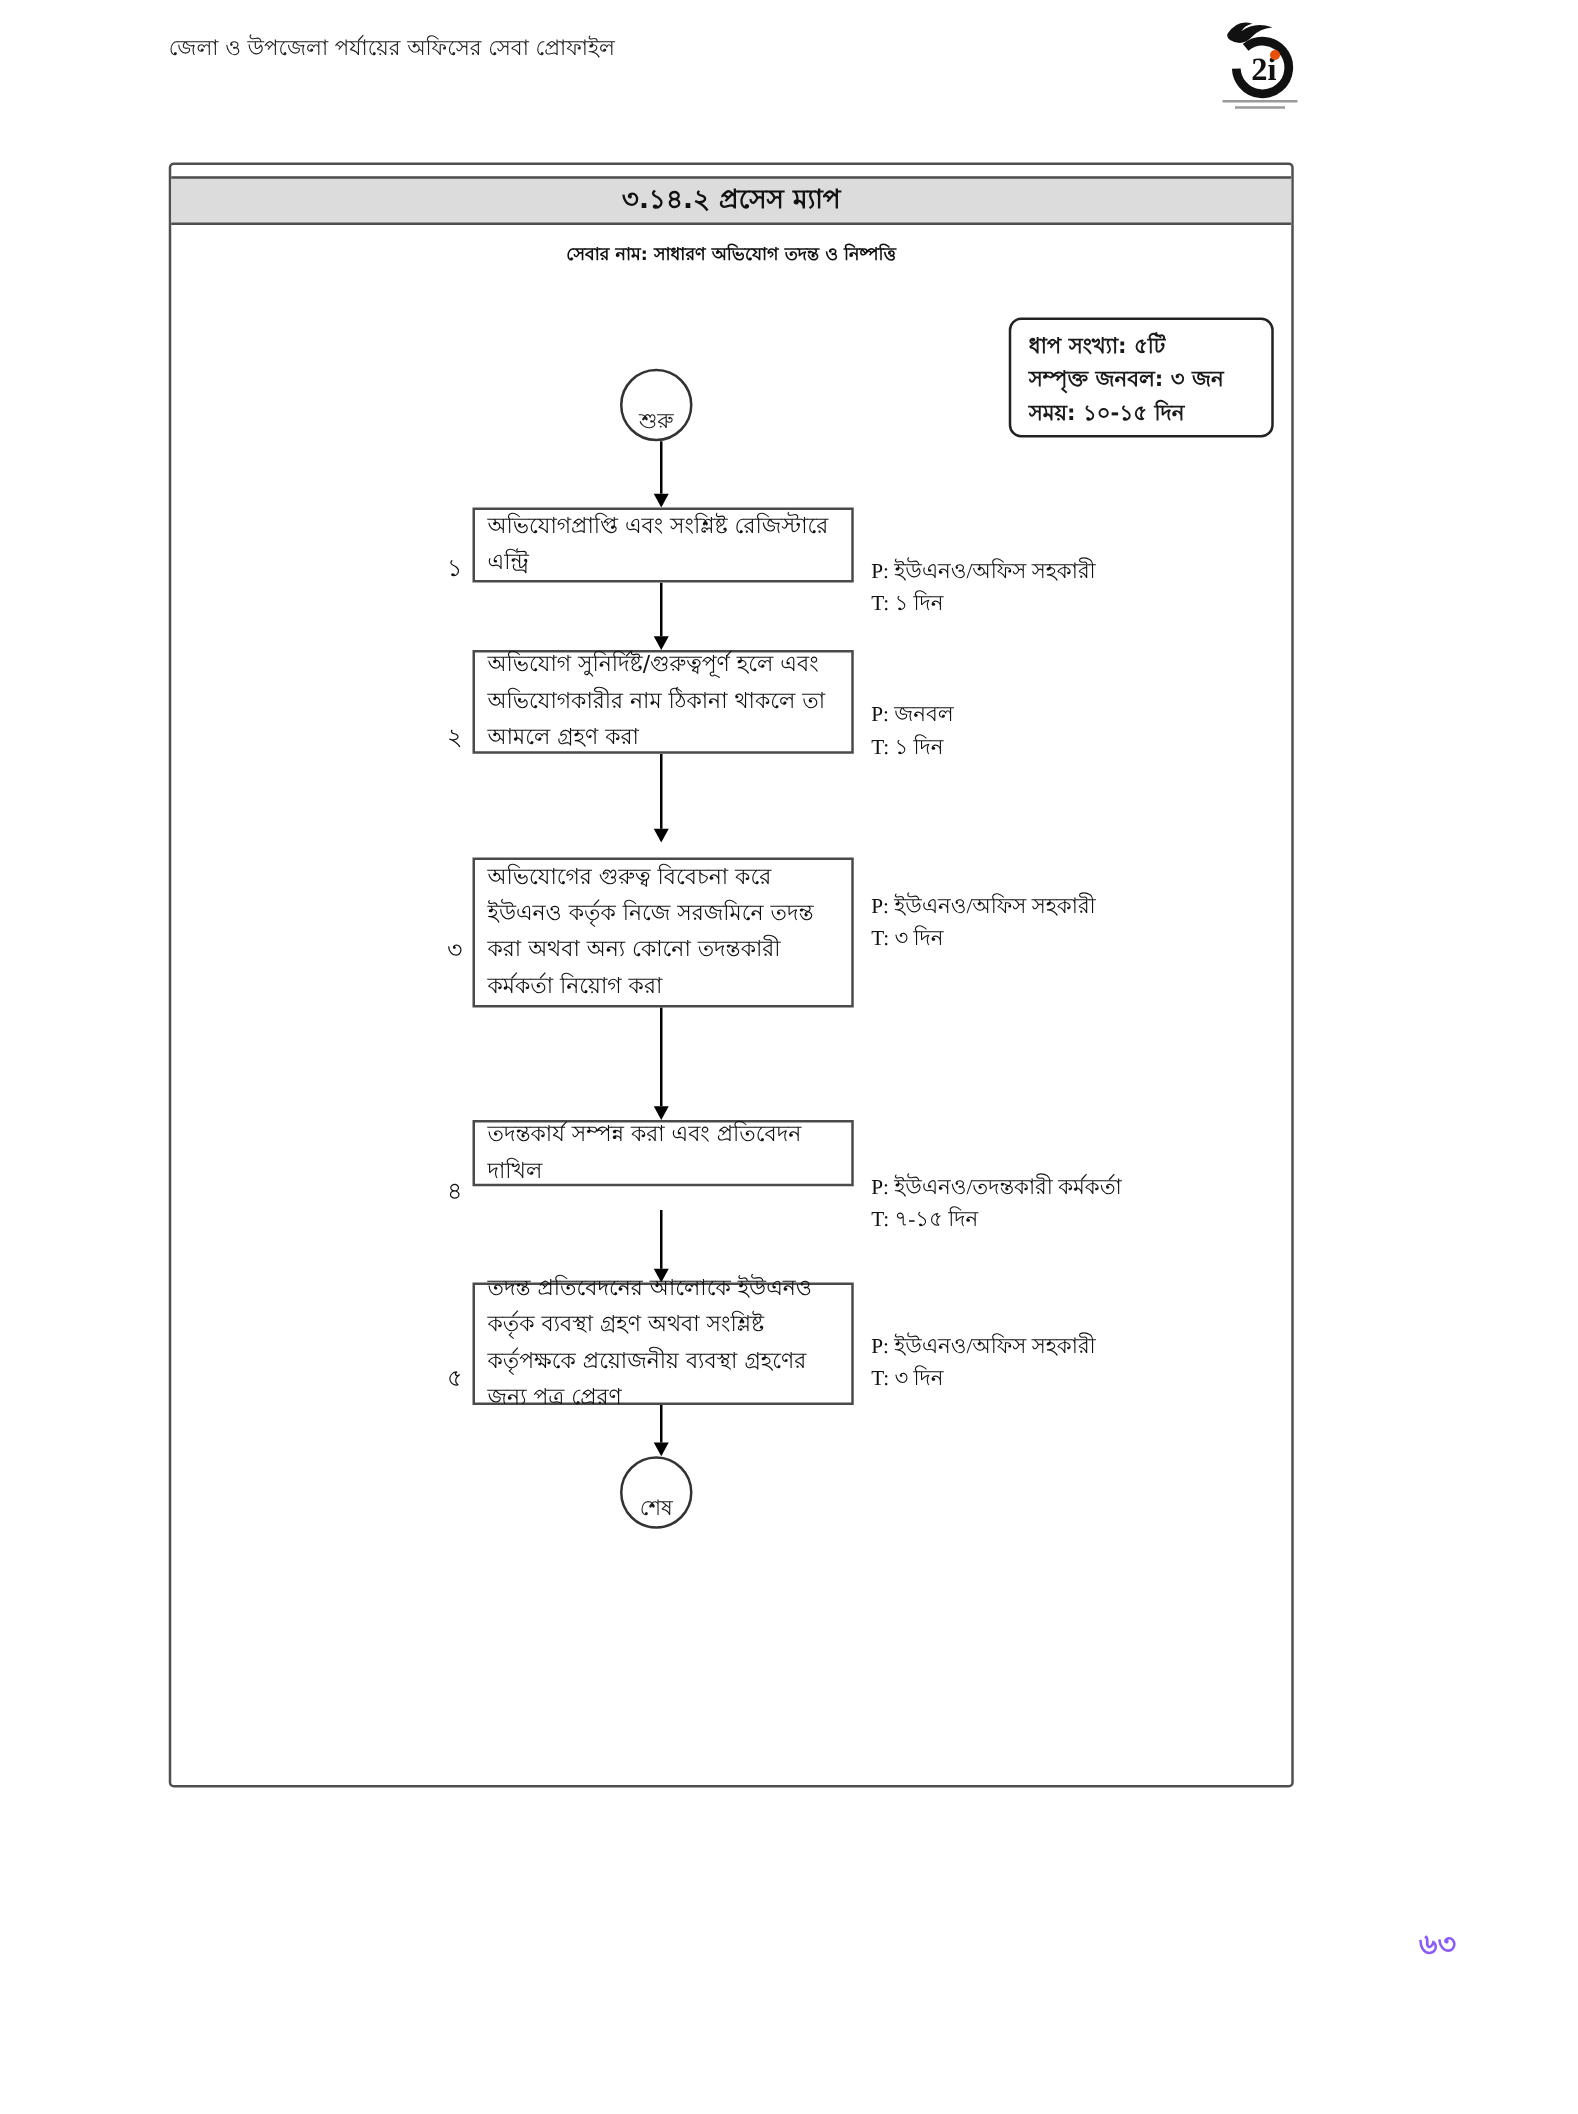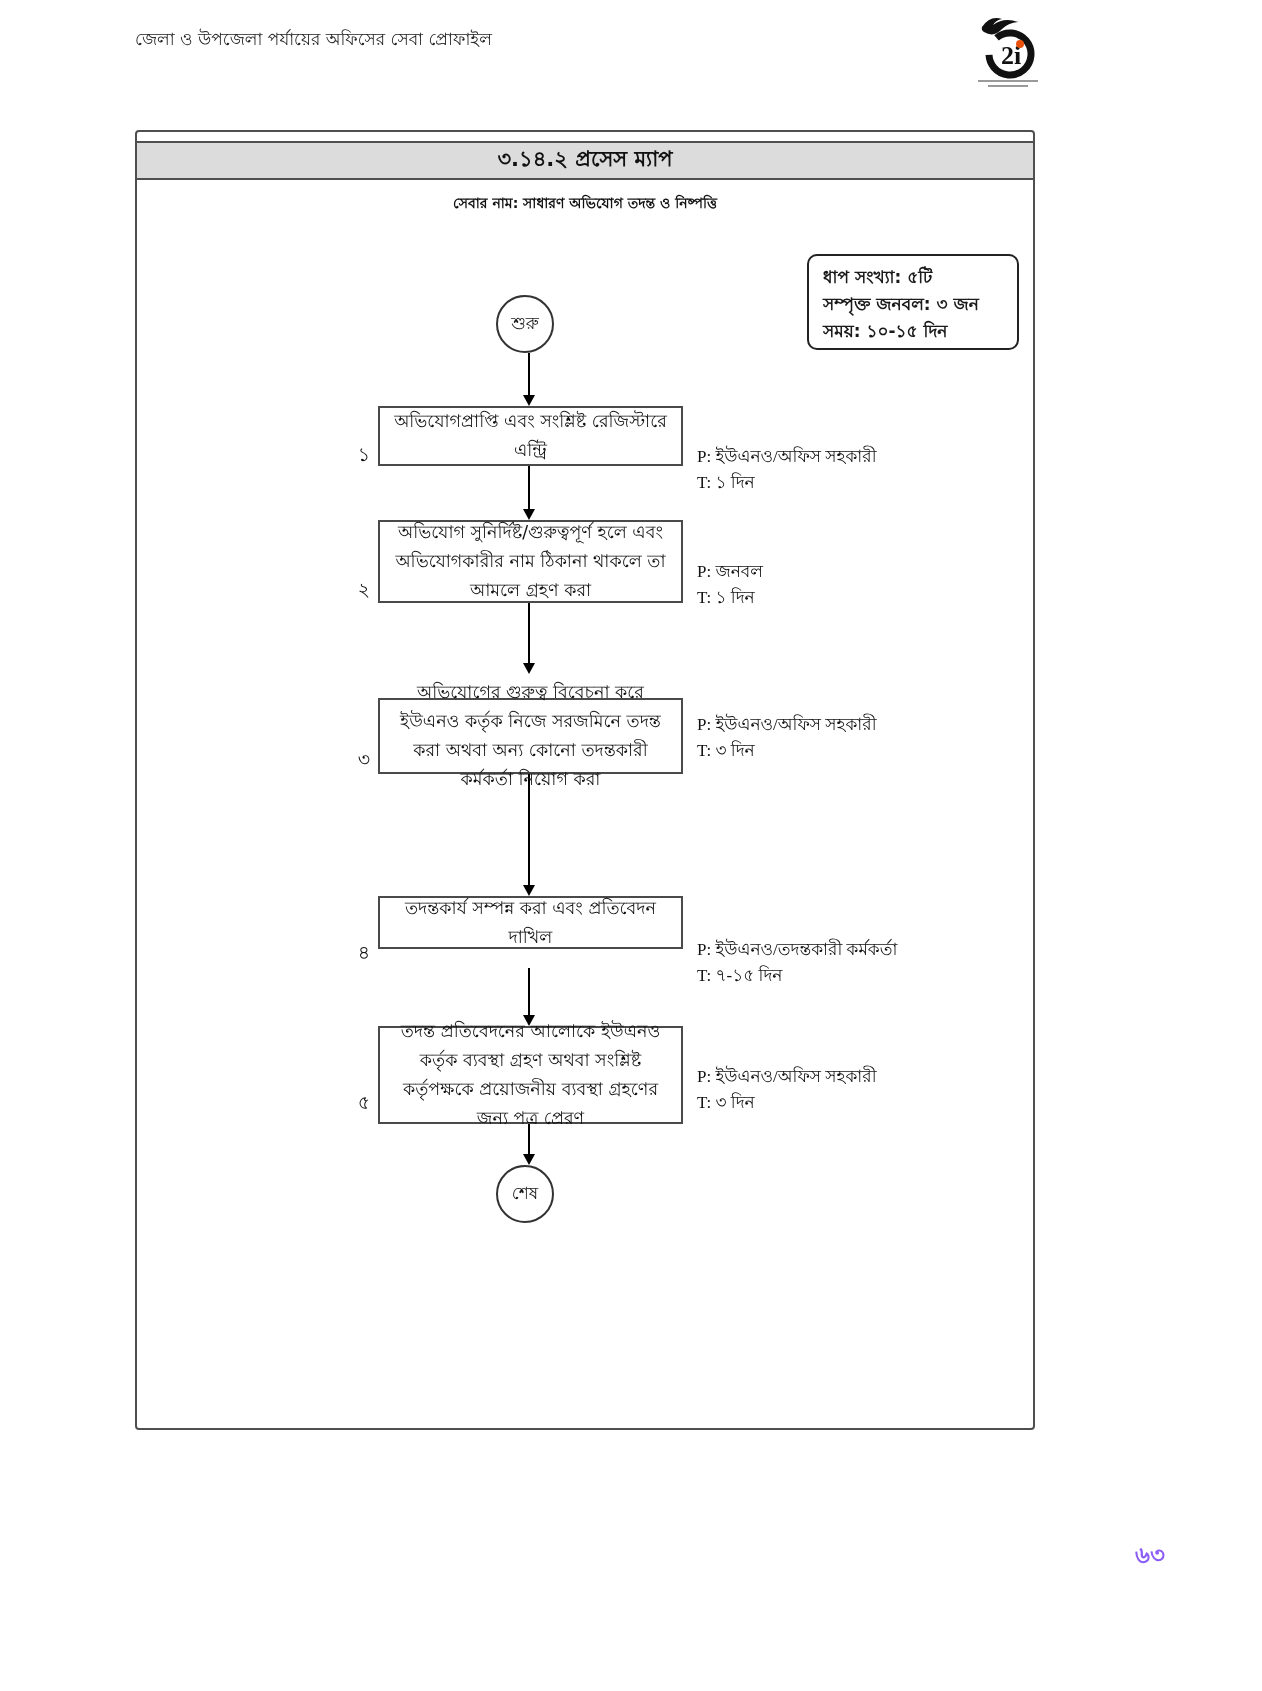--- a/index.html
+++ b/index.html
@@ -33,32 +33,32 @@
     font-size:14px; font-weight:bold; color:#111;
   }
   .infobox {
     position:absolute; left:670px; top:122px; width:212px; height:96px;
     border:2px solid #222; border-radius:10px; background:#fff;
     padding:8px 11px 0 14px; font-size:17px; font-weight:bold; line-height:27px;
   }
   
   .terminal {
     position:absolute; width:58px; height:58px; border:2px solid #333; border-radius:50%;
-    display:flex; align-items:center; justify-content:center; font-size:17px; background:#fff;
+    display:flex; align-items:flex-end; justify-content:center; font-size:17px; background:#fff;
   }
   .t-start { left:359px; top:163px; }
   .t-end   { left:359px; top:1033px; }
   .pbox {
     position:absolute; left:241px; width:305px; border:2px solid #4a4a4a; background:#fff;
-    display:flex; align-items:center; justify-content:center; text-align:center;
+    display:flex; align-items:center; justify-content:center; text-align:left;
     font-size:17.5px; line-height:29px; color:#111; padding:12px 10px;
   }
   .pb1 { top:274px; height:60px; }
   .pb2 { top:388px; height:83px; }
-  .pb3 { top:566px; height:76px; }
+  .pb3 { top:554px; height:120px; }
   .pb4 { top:764px; height:53px; }
   .pb5 { top:894px; height:98px; }
   .arrow { position:absolute; left:386px; width:12px; }
   .arrow .line { margin:0 auto; width:0; border-left:2px solid #000; }
   .arrow .head { width:0; height:0; border-left:6px solid transparent; border-right:6px solid transparent; border-top:11px solid #000; }
   .ar1 { top:221px; }  .ar1 .line { height:42px; }
   .ar2 { top:334px; }  .ar2 .line { height:43px; }
   .ar3 { top:471px; }  .ar3 .line { height:60px; }
   .ar4 { top:642px; }  .ar4 .line { height:111px; }
   .ar5 { top:836px; }  .ar5 .line { height:47px; }

